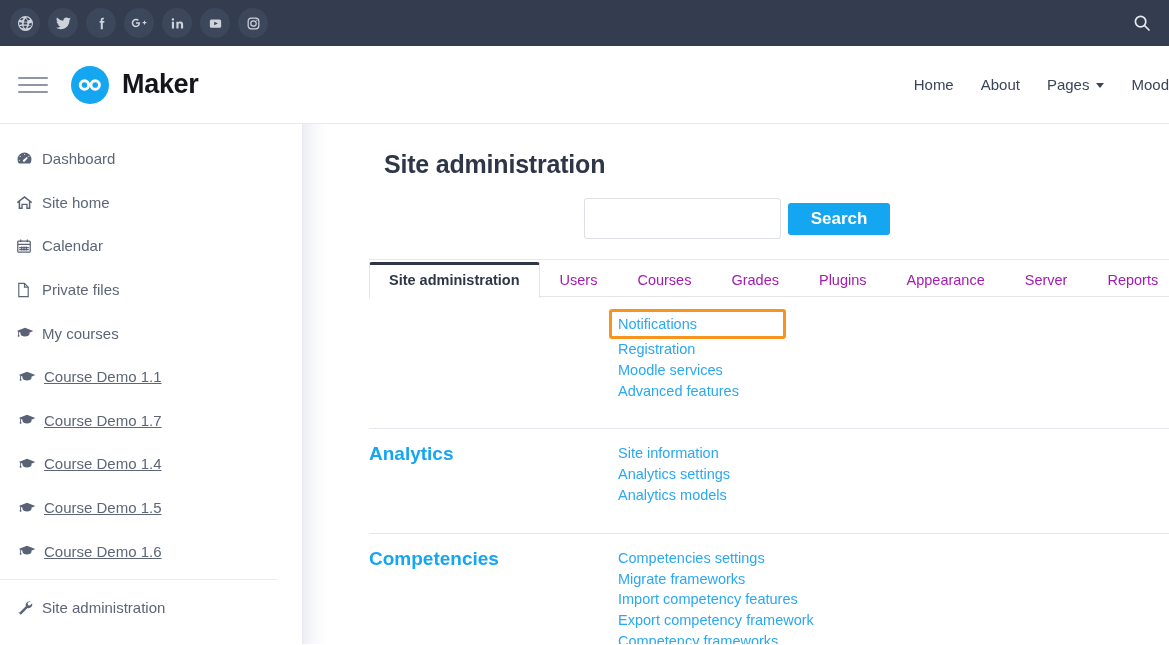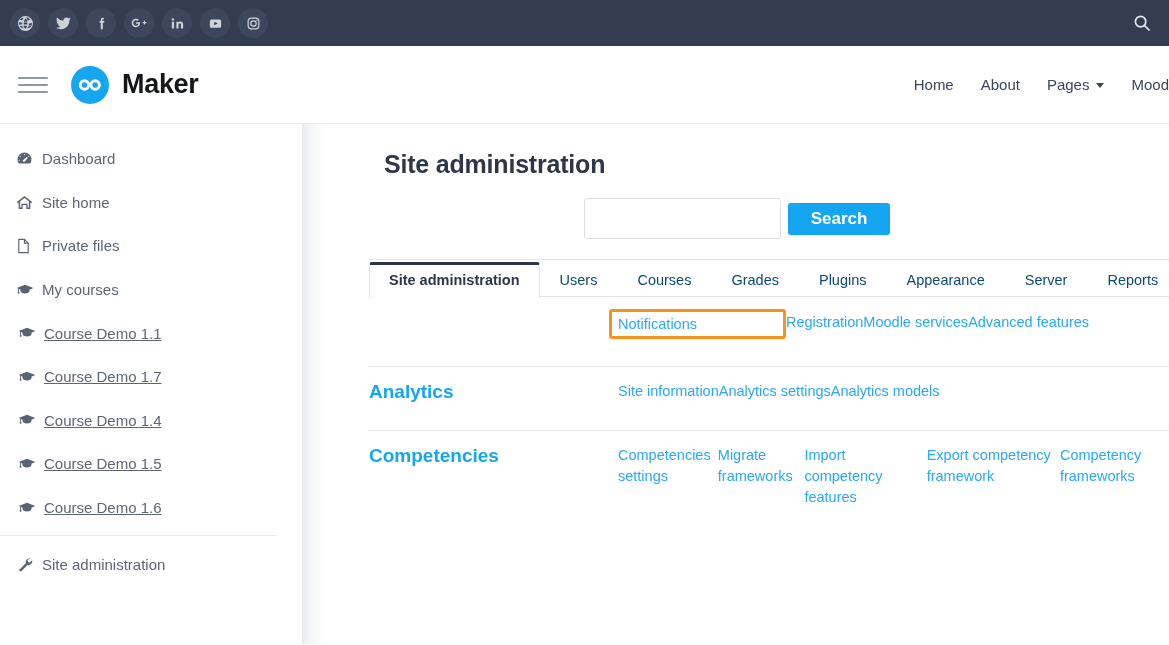--- a/index.html
+++ b/index.html
@@ -180,21 +180,21 @@
     margin: 20px 0 0 18px;
   }
   .tabs {
     display: flex; align-items: flex-end;
     margin-left: 18px;
     position: relative;
     height: 37px;
   }
   .tab {
     font-size: 14.5px;
-    color: #0c4a6e;
+    color: #a21caf;
     padding: 9px 19px 10px 19px;
     cursor: pointer;
     white-space: nowrap;
     border: 1px solid transparent;
     border-bottom: none;
     position: relative;
     top: 1px;
   }
   .tab.active {
     color: #2e3647;
@@ -219,21 +219,21 @@
     margin-left: 18px;
   }
   .section-title {
     width: 249px;
     flex: 0 0 249px;
     color: #14a6f0;
     font-size: 19px;
     font-weight: bold;
     padding-left: 0;
   }
-  .section-links { display: flex; flex-direction: row; }
+  .section-links { display: flex; flex-direction: column; }
   .adm-link {
     color: #2aa8f2;
     font-size: 14.5px;
     line-height: 20.8px;
     text-decoration: none;
     cursor: pointer;
     width: fit-content;
   }
   .adm-link.highlight {
     border: 3px solid #f7941e;
@@ -346,20 +346,36 @@
     <a class="nav-item">
       <span class="ico">
         <svg width="17" height="17" viewBox="0 0 18 18" fill="currentColor">
             <path d="M9 2.2L.9 8.6l.9 1.1 1-.8v6.9h4.3v-4.2h3.8v4.2h4.3V8.9l1 .8.9-1.1L9 2.2zm0 2l4.6 3.6v6.6h-1.3v-4.2H5.7v4.2H4.4V7.8L9 4.2z"></path>
           </svg>
       </span>
       <span>Site home</span>
     </a>
     <a class="nav-item">
       <span class="ico">
+        <svg width="16" height="16" viewBox="0 0 18 18" fill="none" stroke="currentColor" stroke-width="1.4">
+            <rect x="2" y="3.4" width="14" height="12.6" rx="1"></rect>
+            <line x1="2" y1="7.2" x2="16" y2="7.2"></line>
+            <line x1="5.3" y1="1.6" x2="5.3" y2="4.5"></line>
+            <line x1="12.7" y1="1.6" x2="12.7" y2="4.5"></line>
+            <line x1="6.4" y1="9.6" x2="6.4" y2="14"></line>
+            <line x1="9" y1="9.6" x2="9" y2="14"></line>
+            <line x1="11.6" y1="9.6" x2="11.6" y2="14"></line>
+            <line x1="3.6" y1="10.8" x2="14.4" y2="10.8"></line>
+            <line x1="3.6" y1="13" x2="14.4" y2="13"></line>
+          </svg>
+      </span>
+      <span>Calendar</span>
+    </a>
+    <a class="nav-item">
+      <span class="ico">
         <svg width="15" height="16" viewBox="0 0 15 18" fill="none" stroke="currentColor" stroke-width="1.3">
             <path d="M2.2 1.6h6.4l4.2 4.2v10.6H2.2z"></path>
             <path d="M8.6 1.6v4.2h4.2"></path>
           </svg>
       </span>
       <span>Private files</span>
     </a>
     <a class="nav-item">
       <span class="ico">
         <svg width="18" height="14" viewBox="0 0 20 14" fill="currentColor">

